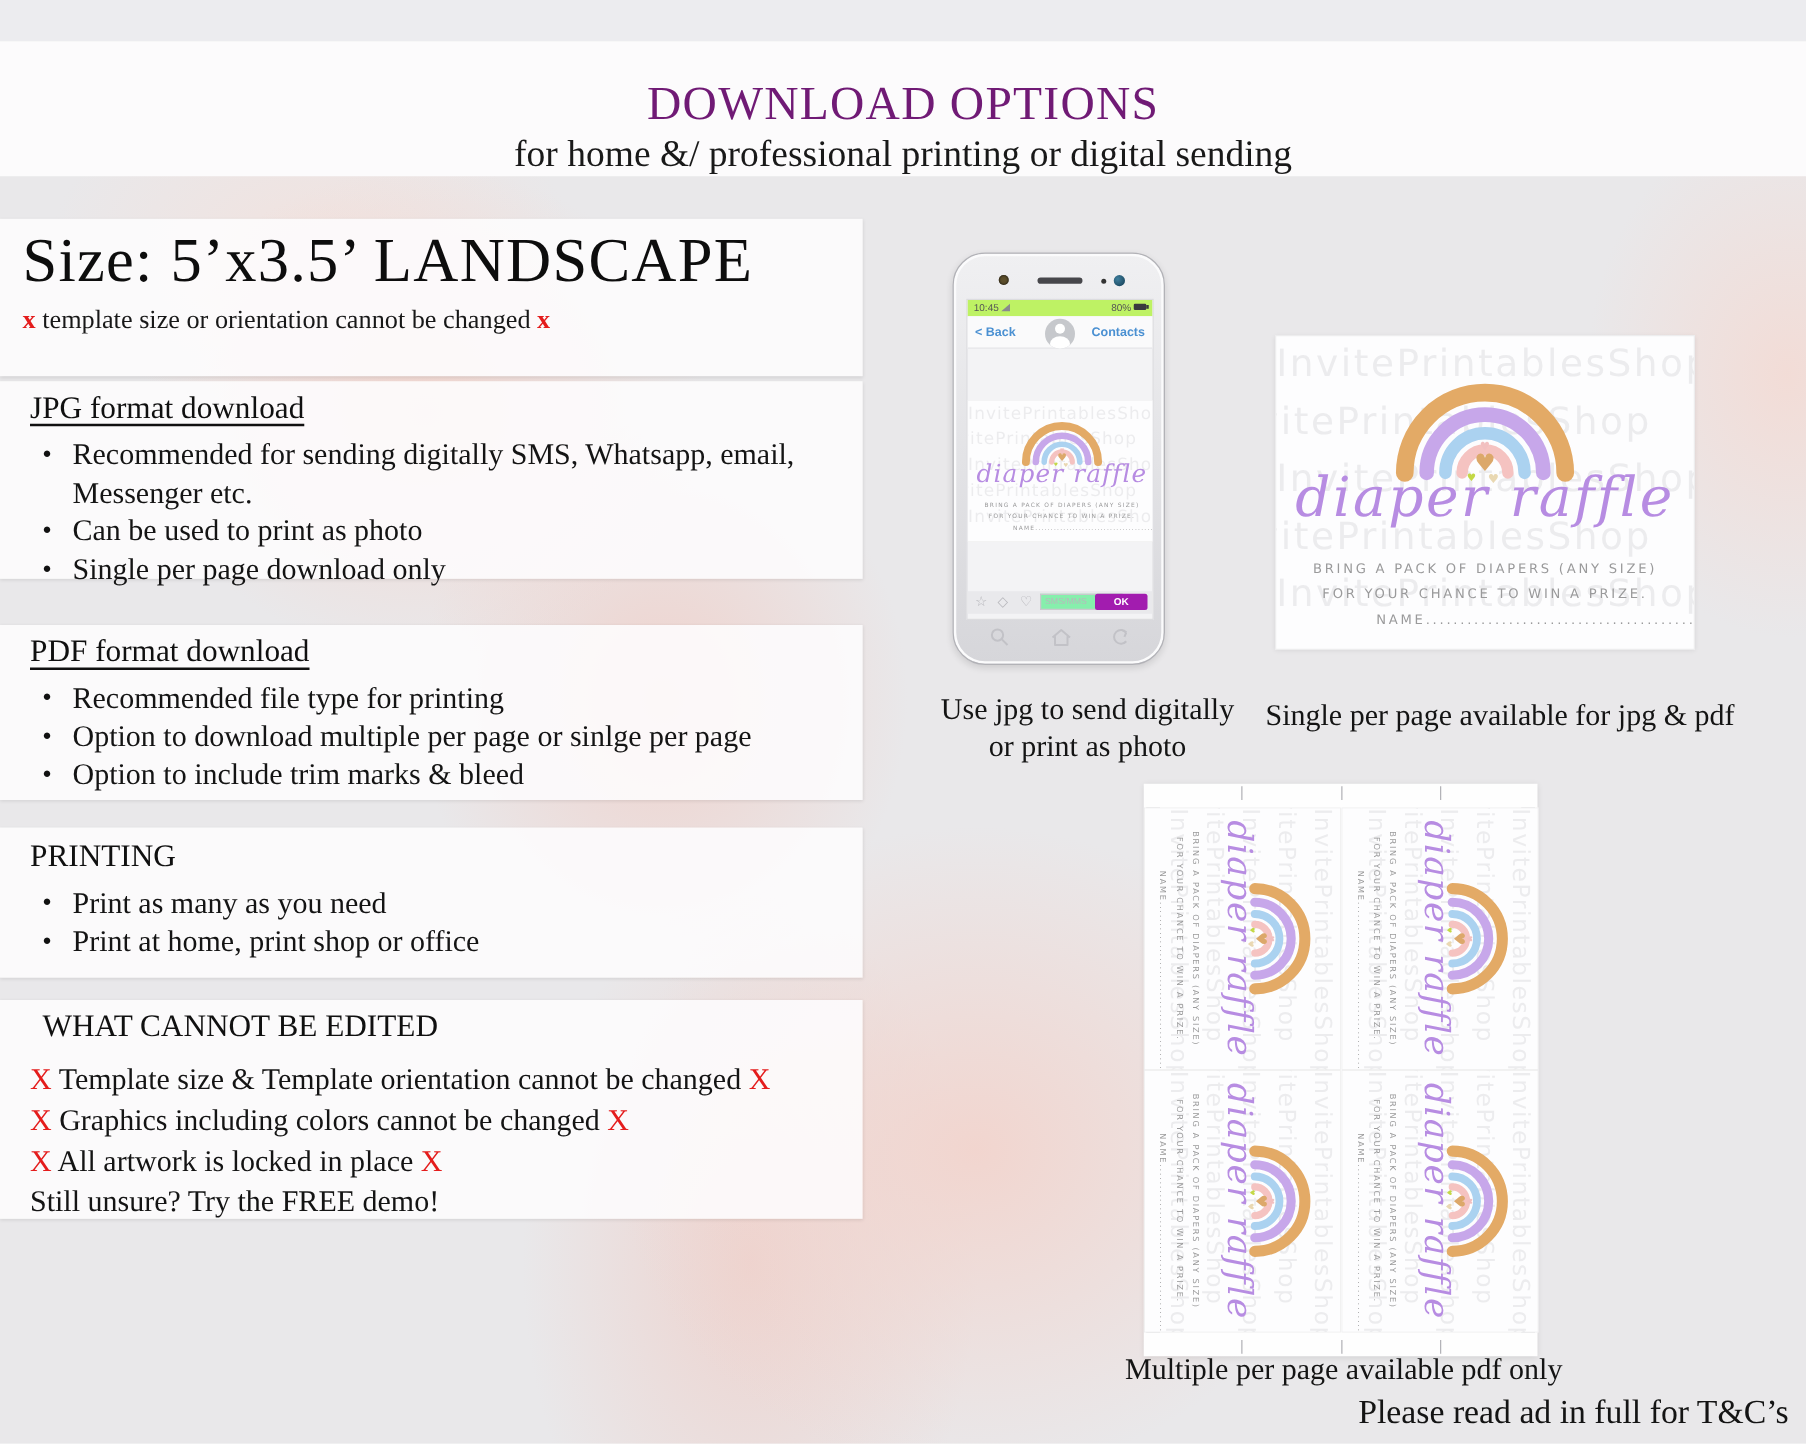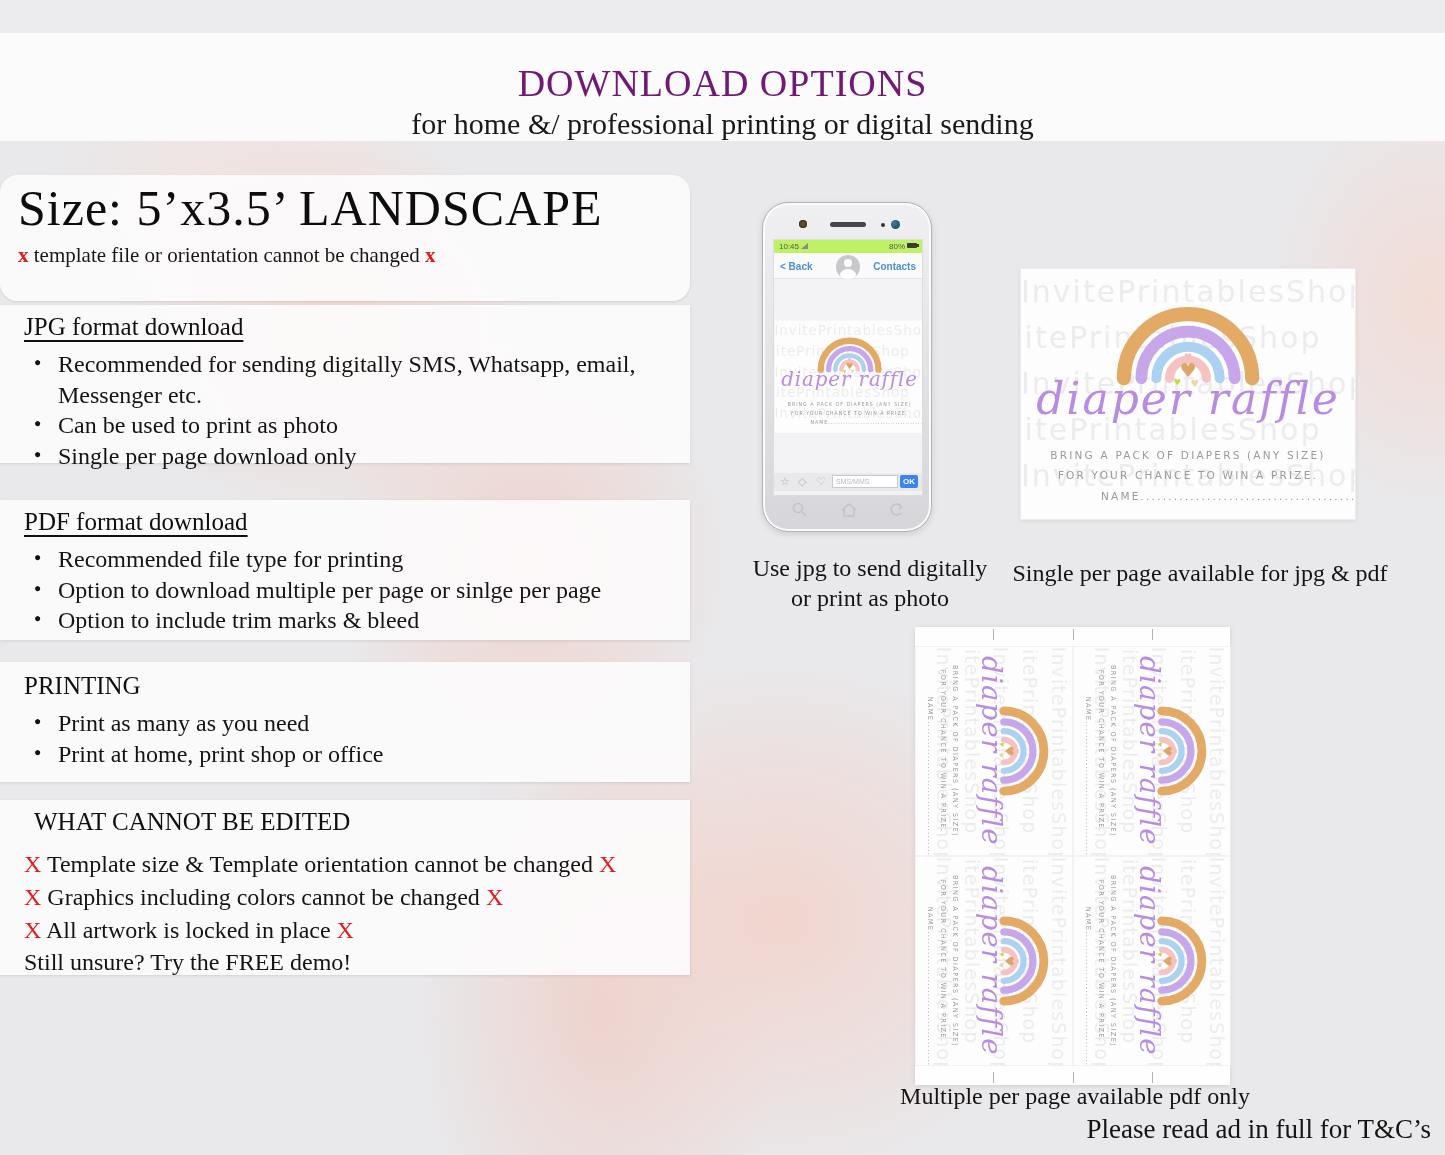--- a/index.html
+++ b/index.html
@@ -15,21 +15,21 @@
       radial-gradient(ellipse 300px 200px at 250px 200px, rgba(245,224,218,.7), rgba(245,224,218,0) 70%),
       #e9e8ea;
   }
   
   .top-strip{ position:absolute; left:0; top:0; width:1445px; height:33px; background:#ececef; }
   .header-band{ position:absolute; left:0; top:33px; width:1445px; height:108px; background:#fcfbfc; text-align:center; }
   .header-title{ margin-top:28px; font-size:38px; letter-spacing:1px; color:#701a75; }
   .header-sub{ font-size:30px; color:#191919; margin-top:2px; }
   
   .band{ position:absolute; left:0; background:rgba(253,252,253,.9); box-shadow:0 1px 3px rgba(0,0,0,.10); color:#141414; }
-  .band-size{ top:175px; width:690px; height:126px; padding:4px 0 0 18px;border-radius:18px; }
+  .band-size{ top:175px; width:690px; height:126px; padding:4px 0 0 18px; }
   .size-heading{ font-size:50px; letter-spacing:1px; color:#0d0d0d; }
   .size-note{ font-size:21px; margin-top:6px; color:#181818; }
   .xr{ color:#e41c1c; }
   .xr-small{ color:#e41c1c; font-weight:bold; }
   .band-jpg{ top:305px; width:690px; height:158px; padding:8px 0 0 24px; }
   .band-pdf{ top:500px; width:690px; height:140px; padding:8px 0 0 24px; }
   .band-print{ top:662px; width:690px; height:120px; padding:10px 0 0 24px; }
   .band-cannot{ top:800px; width:690px; height:175px; padding:8px 0 0 24px; }
   .sec-heading{ font-size:25px; color:#101010; }
   .sec-heading.u{ text-decoration:underline; text-underline-offset:5px; }
@@ -78,23 +78,23 @@
   .back-label{ position:absolute; left:6px; top:8px; color:#4a90d2; font-size:10px; font-weight:bold; }
   .contacts-label{ position:absolute; right:6px; top:8px; color:#4a90d2; font-size:10px; font-weight:bold; }
   .avatar{ position:absolute; left:50%; top:2px; transform:translateX(-50%); width:24px; height:24px; border-radius:50%; background:#c6c8cc; overflow:hidden; }
   .avatar::before{ content:""; position:absolute; left:8px; top:4px; width:8px; height:8px; border-radius:50%; background:#fff; }
   .avatar::after{ content:""; position:absolute; left:4px; top:14px; width:16px; height:12px; border-radius:50%; background:#fff; }
   .phone-card-wrap{ position:absolute; left:0px; top:80px; width:151px; height:114px; }
   .phone-card-wrap .raffle-card{ transform:scale(0.45); transform-origin:top left; }
   .inputrow{ position:absolute; left:0; bottom:4px; width:100%; height:18px; background:#e9e9ec; }
   .glyph-ic{ font-family:"DejaVu Sans", sans-serif; font-size:11px; color:#b6b6bb; position:absolute; top:2px; }
   .ic-star{ left:6px; } .ic-diamond{ left:24px; } .ic-heart{ left:42px; }
-  .sms-input{ position:absolute; left:58px; top:2px; width:66px; height:13px; border:1px solid #c9c9cd; background:#ffffff; font-size:7px; padding-left:3px; color:#777; font-family:"Liberation Sans", sans-serif; }
+  .sms-input{ position:absolute; left:58px; top:2px; width:66px; height:13px; border:1px solid #c9c9cd; background:#86efac; font-size:7px; padding-left:3px; color:#777; font-family:"Liberation Sans", sans-serif; }
   .sms-input::placeholder{ color:#b8b8bc; }
-  .ok-btn{ position:absolute; right:4px; top:2px; width:18px; height:13px; background:#3b82f6; color:#fff; font-size:8px; font-weight:bold; text-align:center; line-height:13px; border-radius:2px; font-family:"Liberation Sans", sans-serif; }
+  .ok-btn{ position:absolute; right:4px; top:2px; width:42px; height:13px; background:#a21caf; color:#fff; font-size:8px; font-weight:bold; text-align:center; line-height:13px; border-radius:2px; font-family:"Liberation Sans", sans-serif; }
   .chin-icons{ position:absolute; left:0; bottom:8px; width:100%; height:24px; }
   .chin-icons svg{ position:absolute; top:2px; }
   .chin-search{ left:28px; } .chin-home{ left:77px; } .chin-back{ left:124px; }
   
   .multi-page{ position:absolute; left:915px; top:627px; width:315px; height:458px; background:#fefefe; box-shadow:0 1px 5px rgba(0,0,0,.10); }
   .grid-cell{ position:absolute; width:157px; height:210px; }
   .gc1{ left:0; top:19px; } .gc2{ left:158px; top:19px; } .gc3{ left:0; top:229px; } .gc4{ left:158px; top:229px; }
   .grid-cell .raffle-card{ position:absolute; left:50%; top:50%; transform:translate(-50%,-50%) rotate(90deg) scale(0.625); box-shadow:none; }
   .tick{ position:absolute; background:#b3b3b8; }
   .tick.v{ width:1px; height:11px; } .tick.h{ width:11px; height:1px; }
@@ -124,21 +124,21 @@
 
   <div class="header-band">
     <div class="header-title">DOWNLOAD OPTIONS</div>
     <div class="header-sub">for home &amp;/ professional printing or digital sending</div>
   </div>
 
   <div class="band band-size">
     <div class="size-heading">Size: 5’x3.5’ LANDSCAPE</div>
     <div class="size-note">
       <span class="xr-small">x</span>
-      <span>template file or orientation cannot be changed</span>
+      <span>template size or orientation cannot be changed</span>
       <span class="xr-small">x</span>
     </div>
   </div>
 
   <div class="band band-jpg">
     <div class="sec-heading u">JPG format download</div>
     <div class="bullets">
       <div class="bullet-row">Recommended for sending digitally SMS, Whatsapp, email, Messenger etc.</div>
       <div class="bullet-row">Can be used to print as photo</div>
       <div class="bullet-row">Single per page download only</div>

